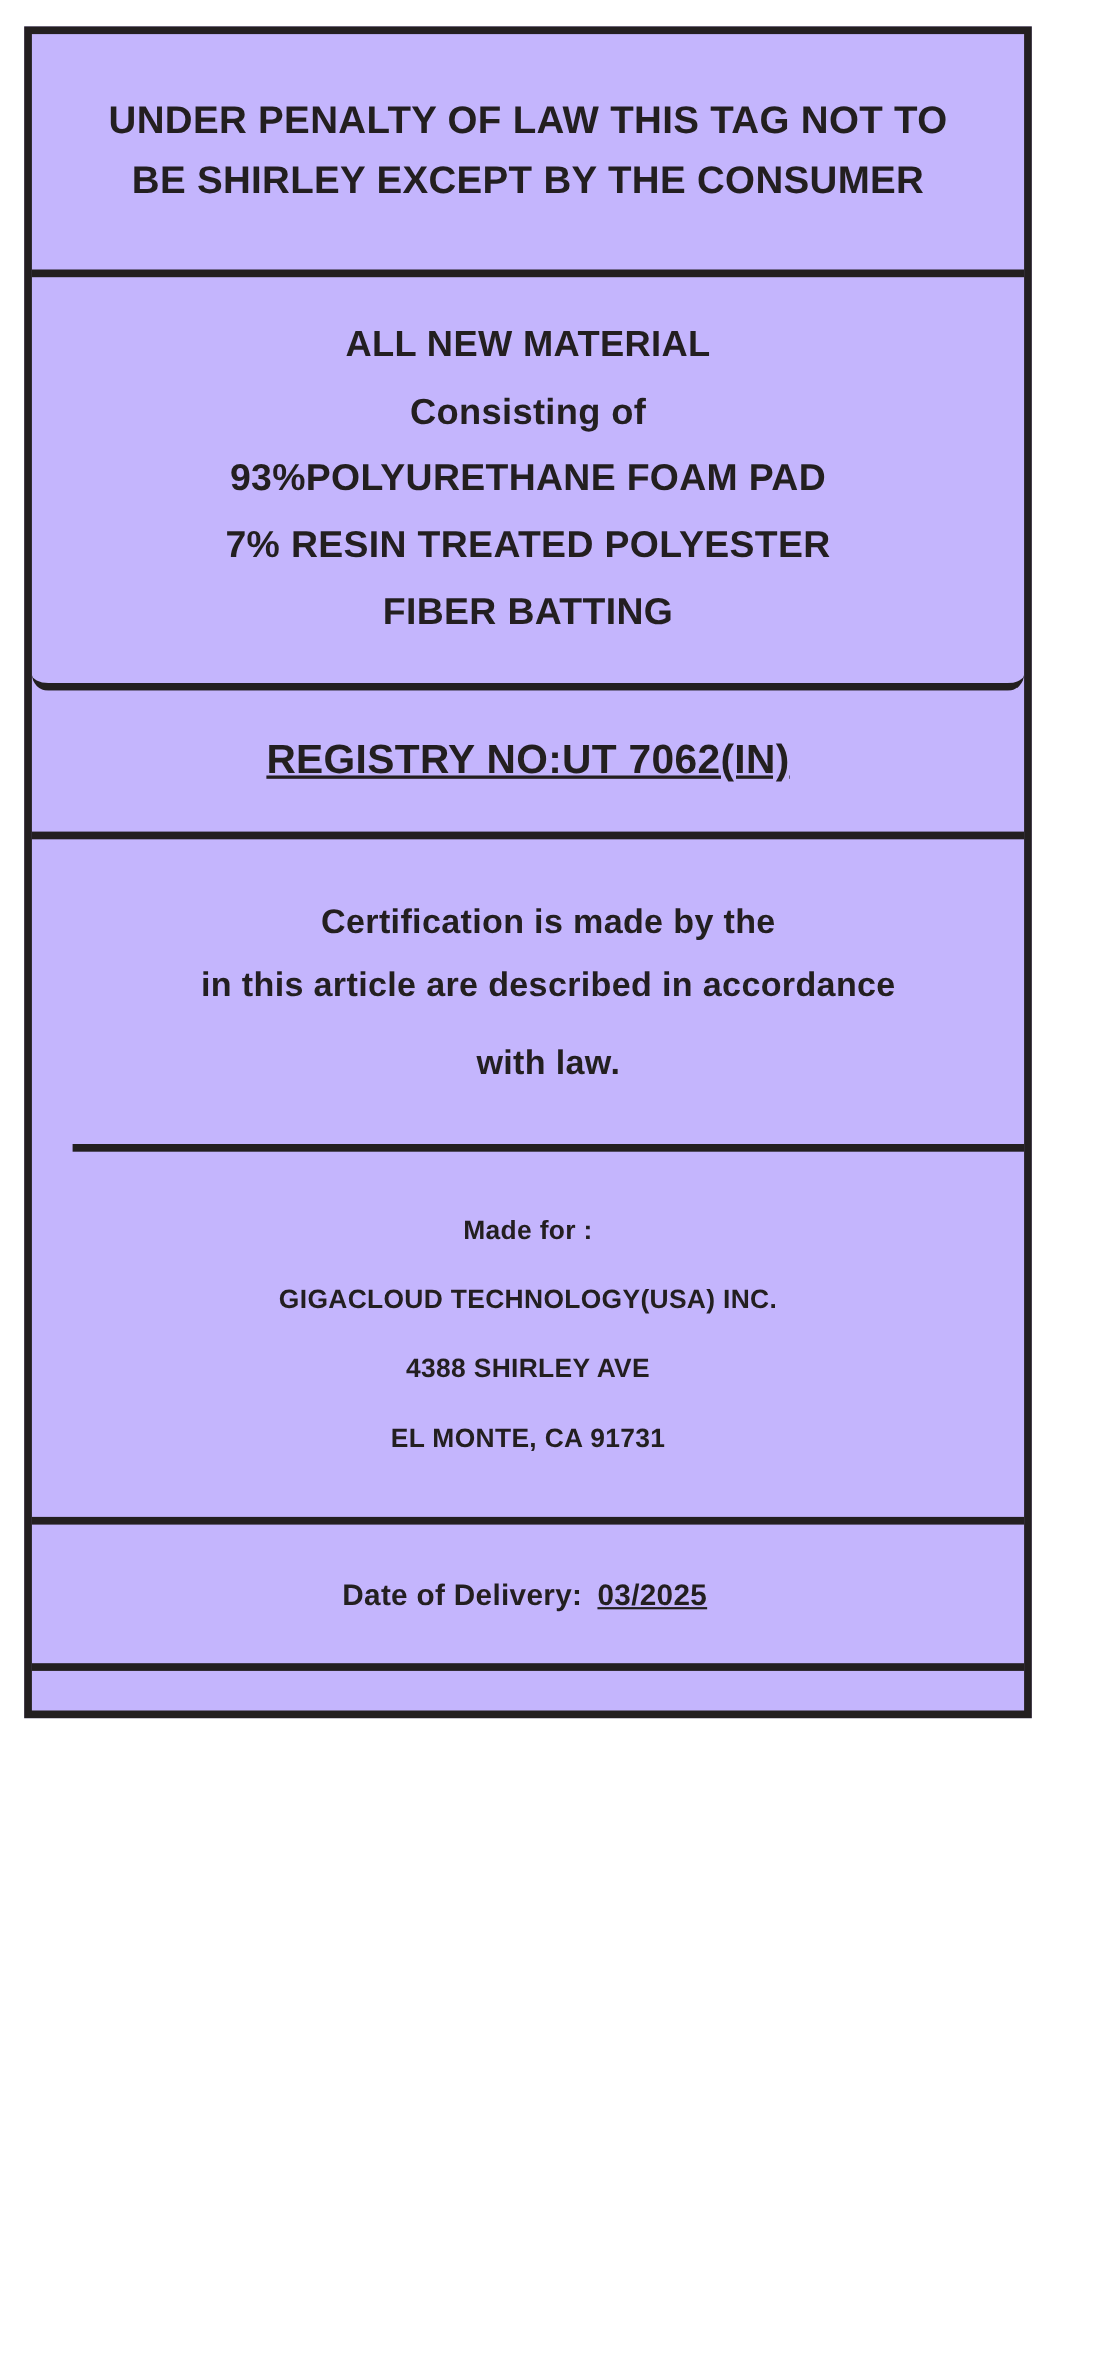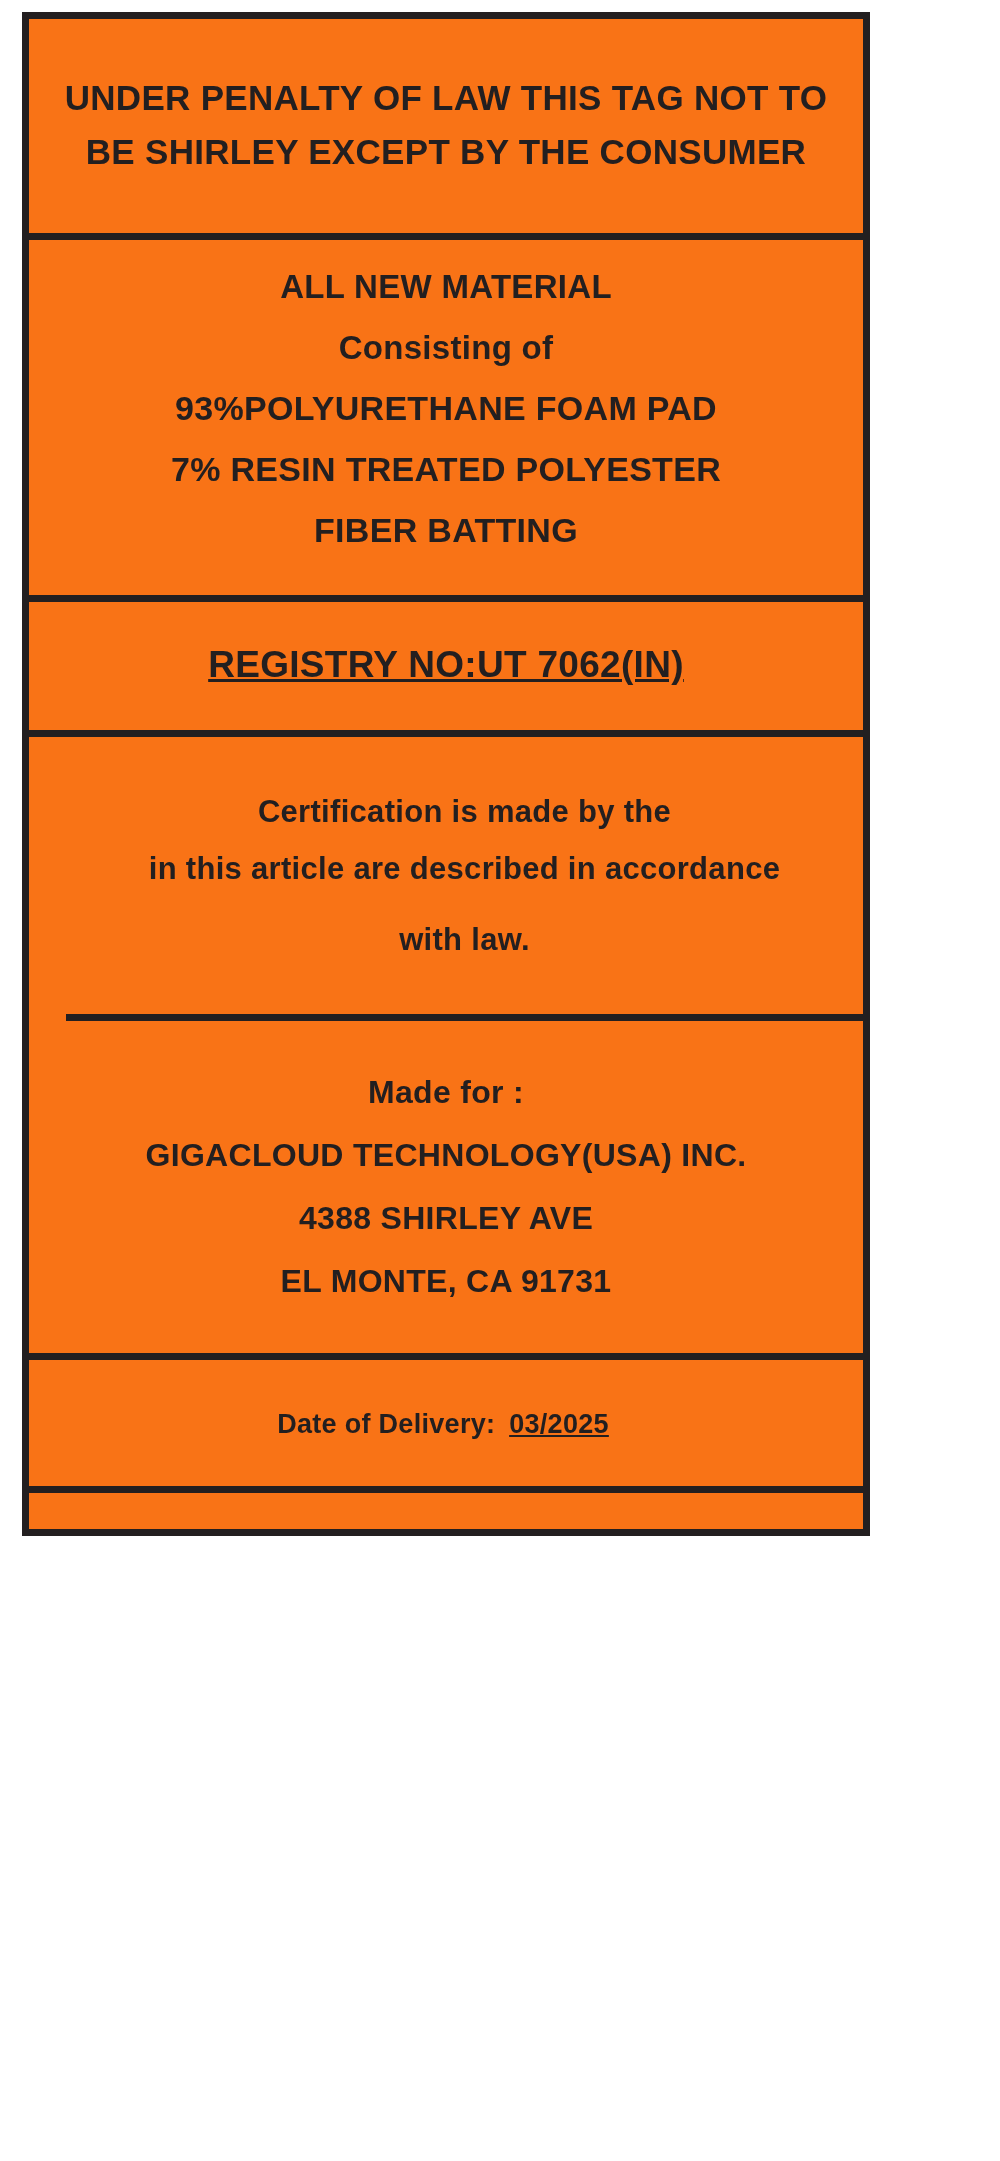--- a/index.html
+++ b/index.html
@@ -11,25 +11,25 @@
     width: 1000px;
     height: 2161px;
     font-family: "Liberation Sans", sans-serif;
     color: #231f20;
     overflow: hidden;
   }
 
   .tag {
     position: absolute;
     left: 22px;
-    top: 12px;
-    width: 848px;
+    top: 24px;
+    width: 916px;
     border: 7px solid #231f20;
     box-sizing: border-box;
-    background: #f97316;
+    background: #c4b5fd;
   }
 
   .section {
     border-bottom: 7px solid #231f20;
     box-sizing: border-box;
     text-align: center;
     font-weight: bold;
     letter-spacing: 0.3px;
   }
   .section:last-child {
@@ -41,21 +41,22 @@
     padding: 52px 34px 54px 34px;
   }
   .sec-warning .line {
     font-size: 35px;
     line-height: 54px;
     white-space: nowrap;
   }
 
   
   .sec-material {
-    padding: 16px 20px 34px 20px;
+    padding: 30px 20px 34px 20px;
+    border-radius: 15px;
   }
   .sec-material .line {
     font-size: 33px;
     line-height: 61px;
     white-space: nowrap;
   }
   .sec-material .line.big {
     font-size: 34px;
   }
 
@@ -82,21 +83,21 @@
   }
   .sec-cert .line.gap {
     margin-top: 14px;
   }
 
   
   .sec-madefor {
     padding: 40px 16px 40px 16px;
   }
   .sec-madefor .line {
-    font-size: 32px;
+    font-size: 24px;
     line-height: 63px;
     white-space: nowrap;
   }
 
   
   .sec-delivery {
     padding: 40px 20px 38px 20px;
   }
   .sec-delivery .line {
     font-size: 27px;

